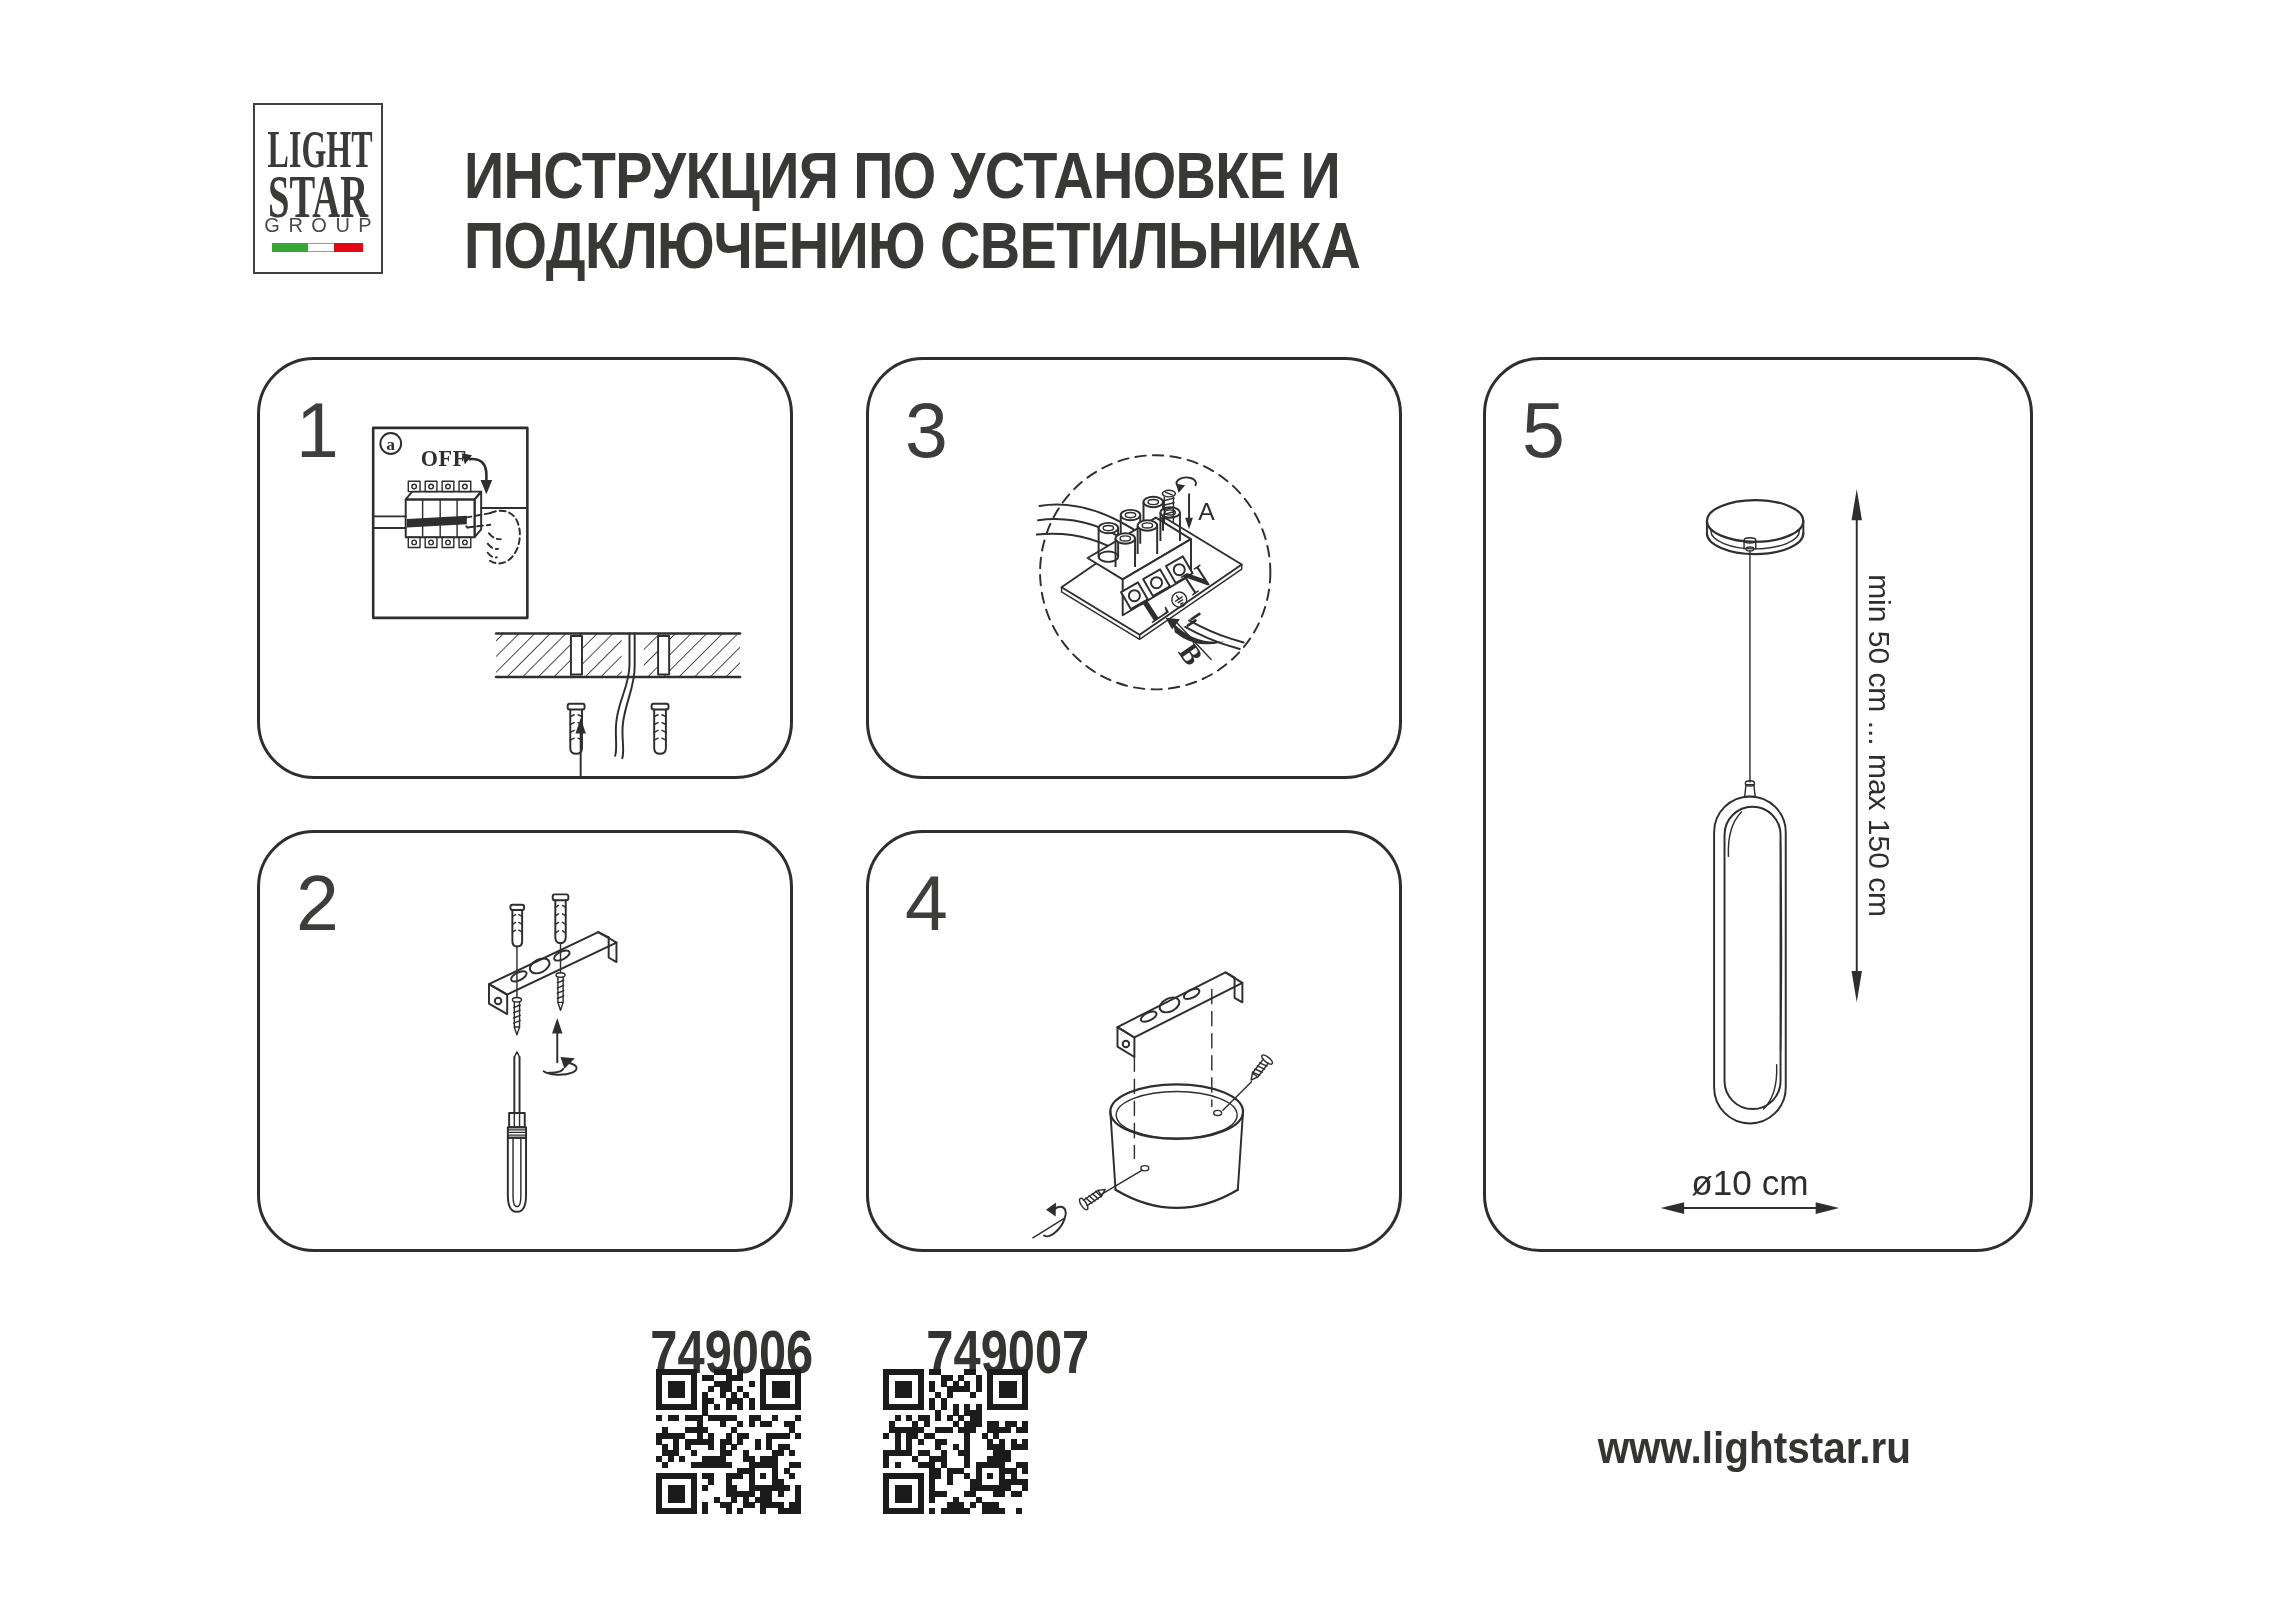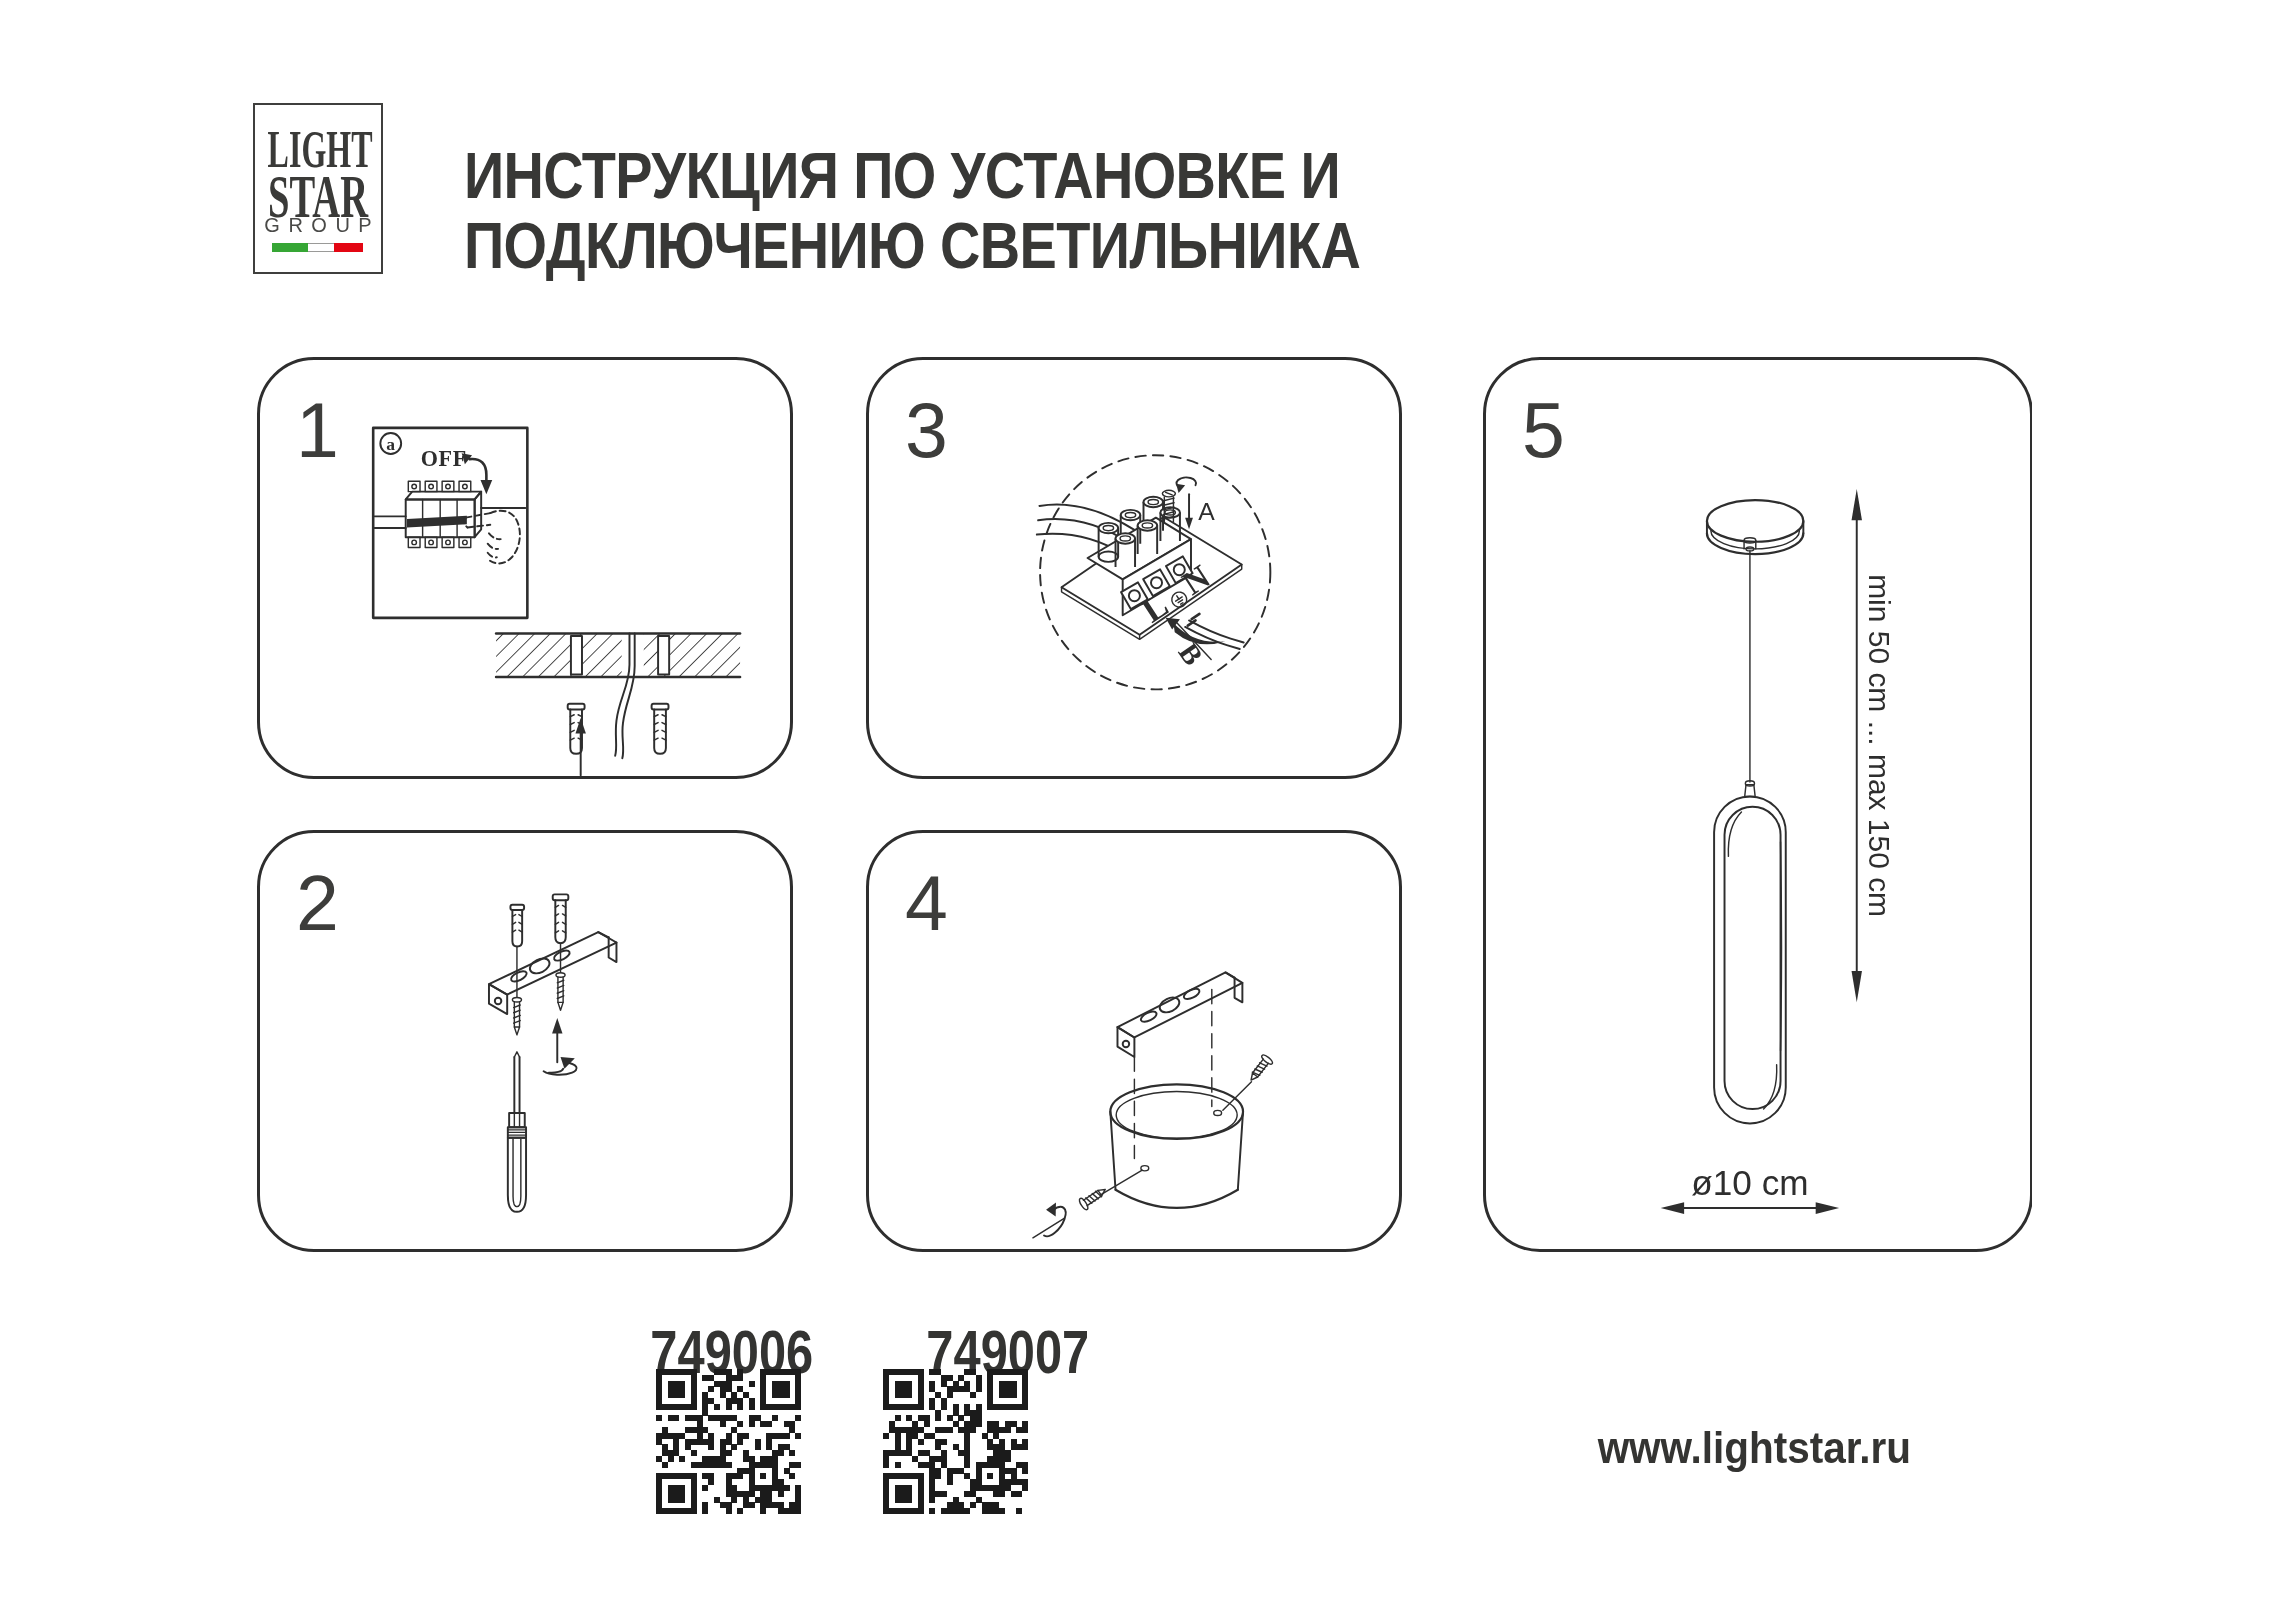--- a/index.html
+++ b/index.html
@@ -1,16 +1,16 @@
 <!DOCTYPE html>
 <html style="font-size:10.4px"><head>
 <meta charset="utf-8">
 <style>
   html,body{margin:0;padding:0;background:#fff;}
-  .page{position:relative;width:2032px;height:1616px;background:#ffffff;overflow:hidden;
+  .page{position:relative;width:2284px;height:1616px;background:#ffffff;overflow:hidden;
         font-family:"Liberation Sans",sans-serif;color:#3a3a38;}
   
   .logo-box{position:absolute;left:253px;top:103px;width:130px;height:171px;
             border:2.6px solid #3f3f3d;box-sizing:border-box;text-align:center;}
   .logo-light{position:absolute;left:0;width:100%;top:14.3px;font-family:"Liberation Serif",serif;
               font-weight:bold;font-size:40px;transform:scale(.80,1.30);transform-origin:center top;}
   .logo-star{position:absolute;left:0;width:100%;top:56px;font-family:"Liberation Serif",serif;
              font-weight:bold;font-size:47px;transform:scale(.82,1.30);transform-origin:center top;}
   .logo-group{position:absolute;left:0;width:100%;top:109px;font-size:20px;font-weight:400;
               letter-spacing:8.5px;text-indent:8.5px;color:#4a4a48;}

